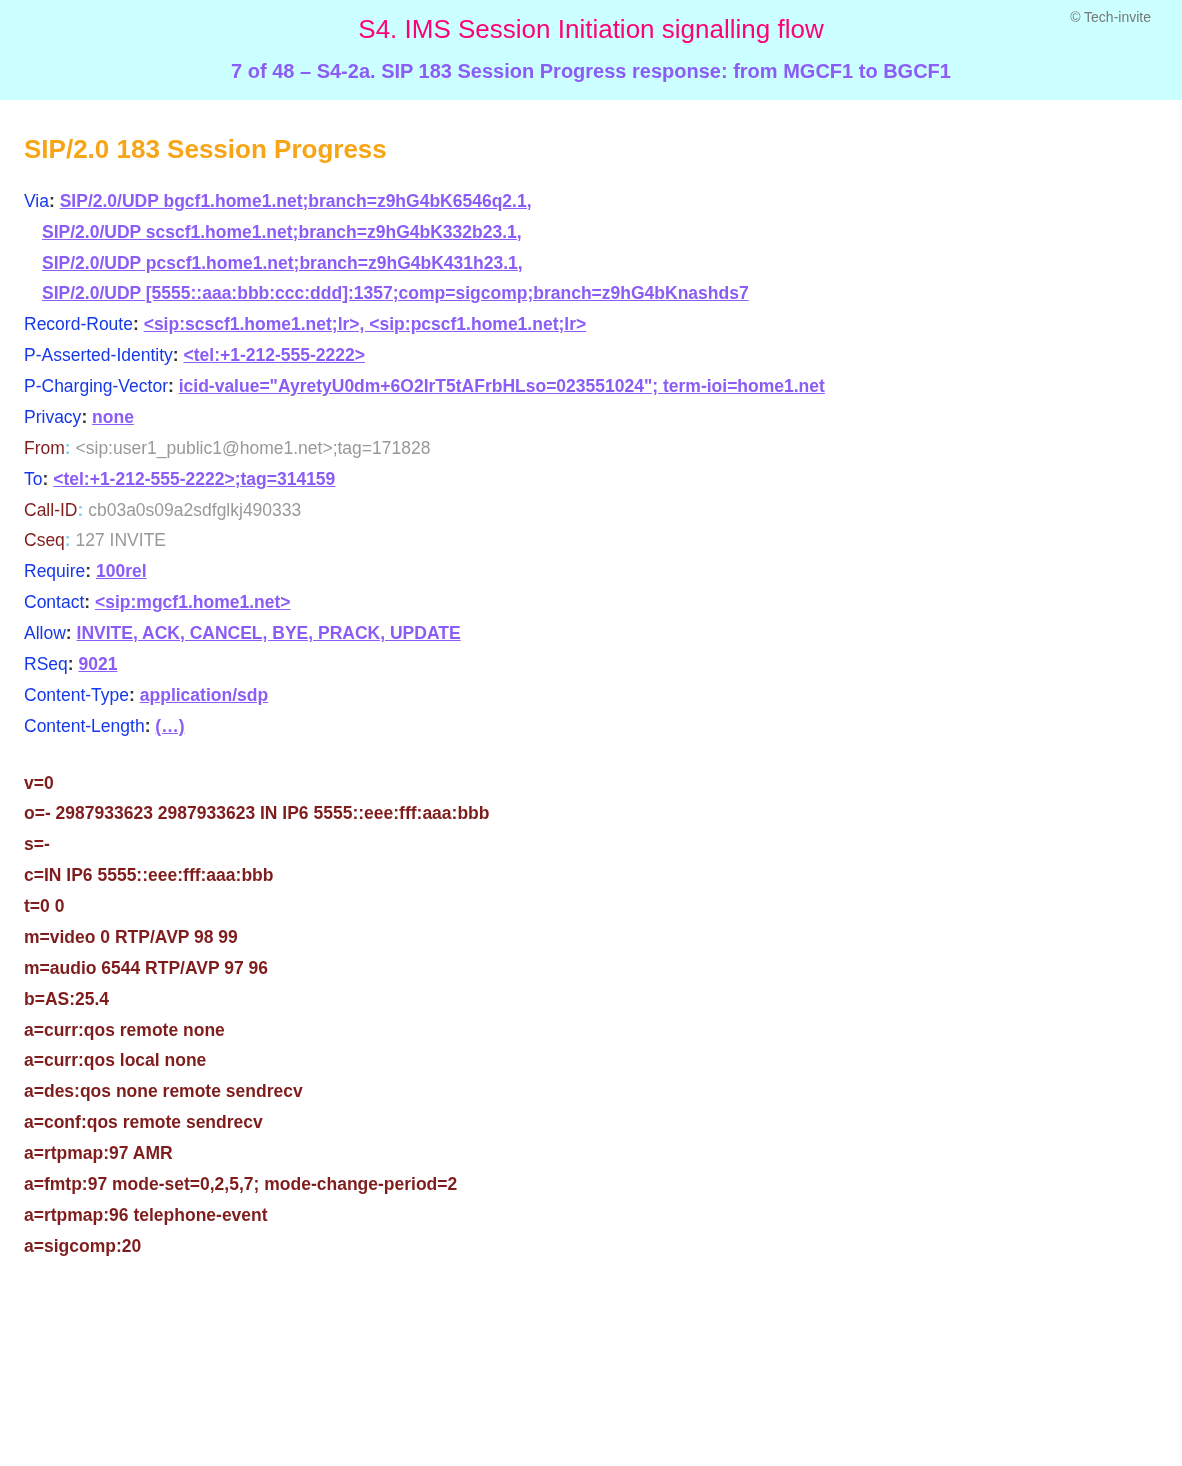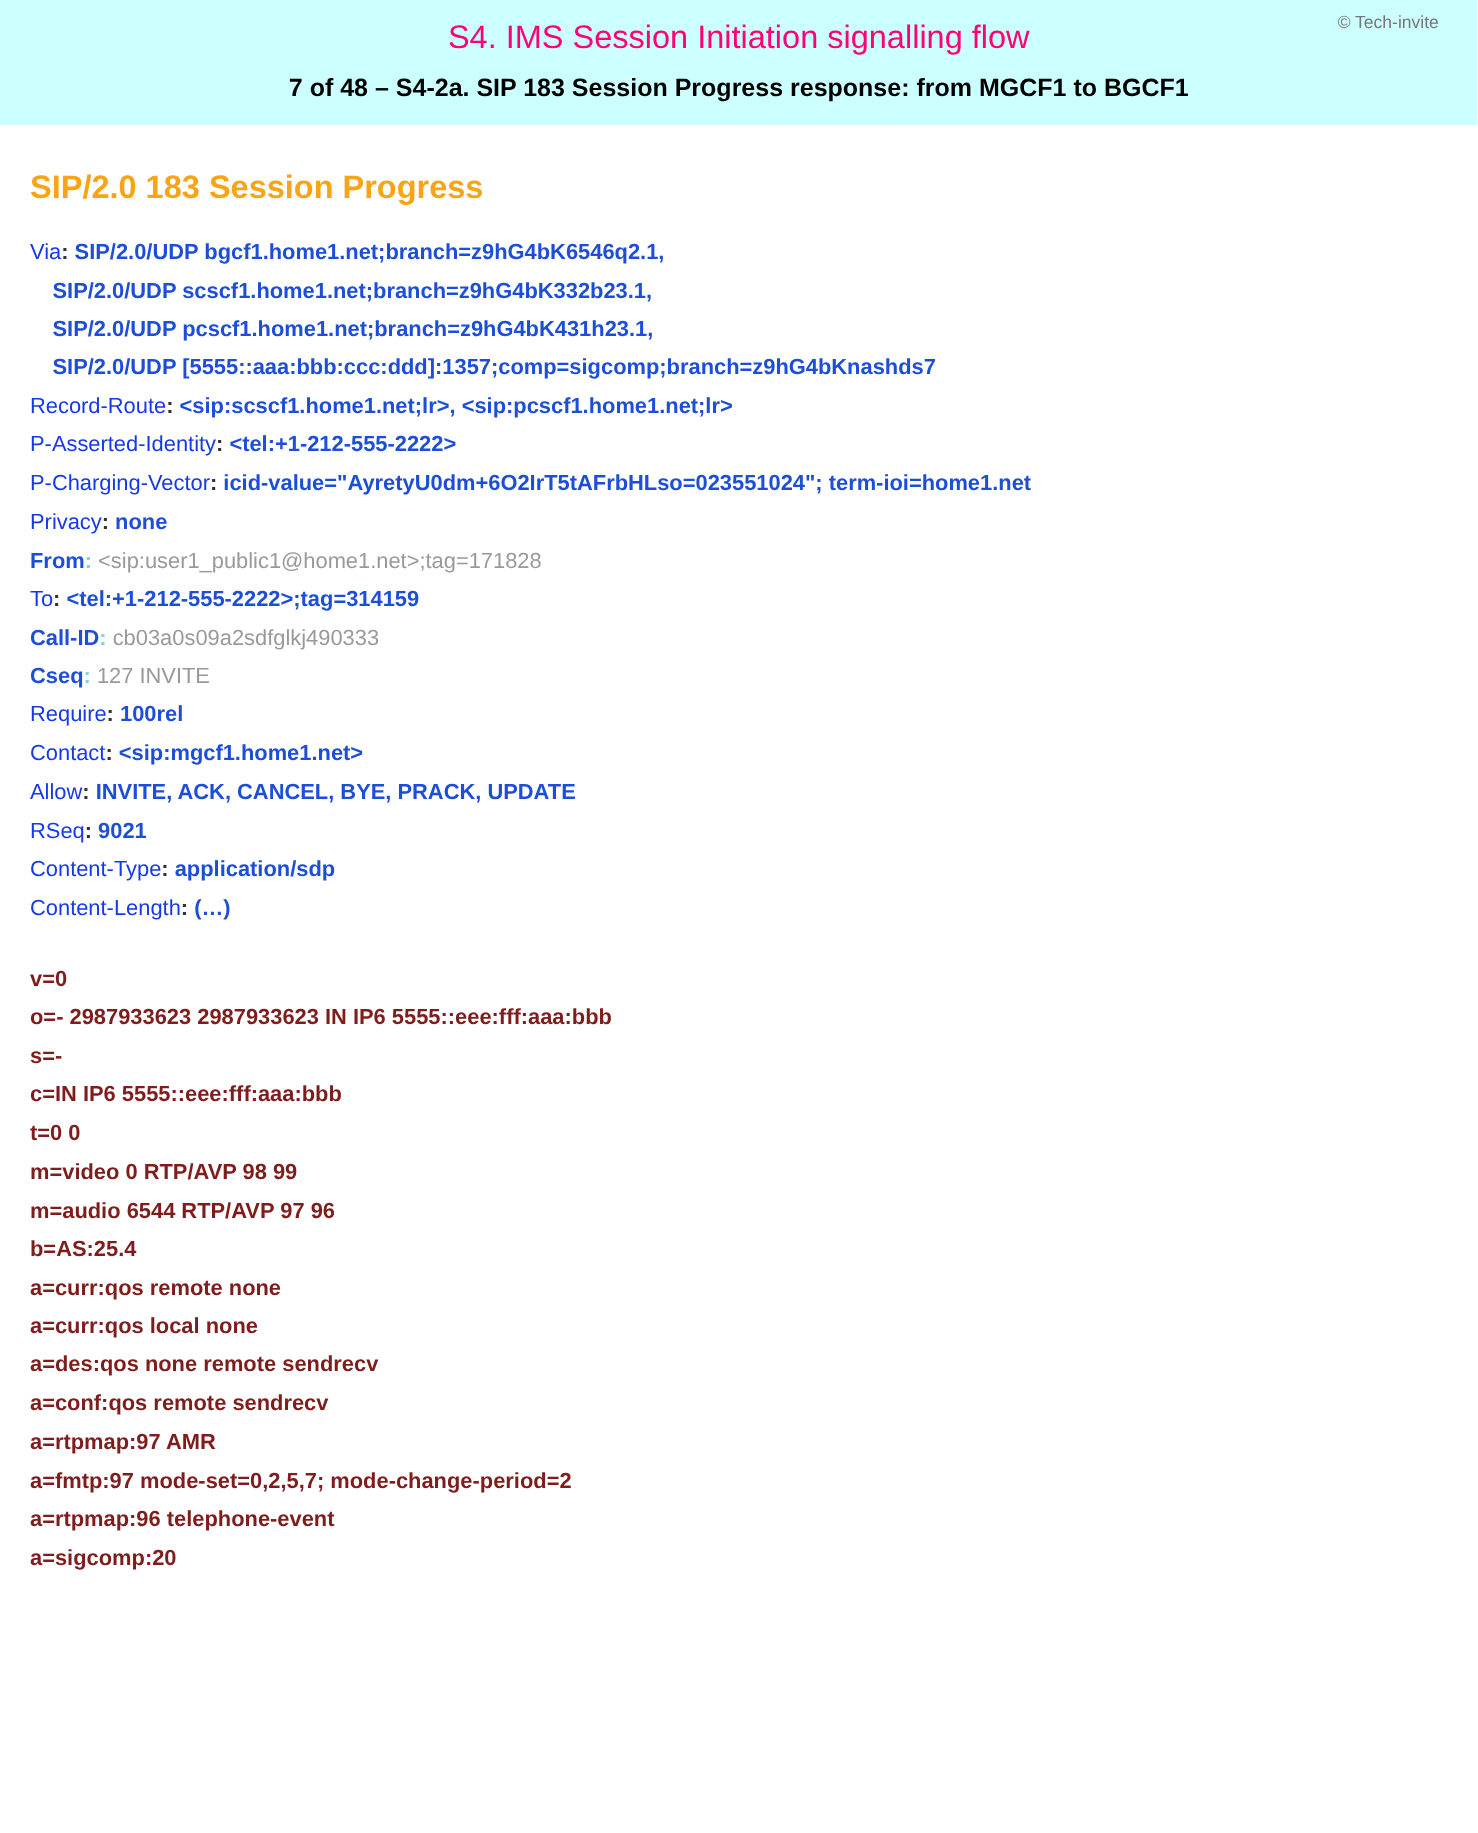--- a/index.html
+++ b/index.html
@@ -25,37 +25,37 @@
     font-size: 14px;
     color: #777;
   }
   .banner-title {
     color: #ff0077;
     font-size: 26px;
     font-weight: 500;
     margin-bottom: 4px;
   }
   .banner-subtitle {
-    color: #000000;
+    color: #8b5cf6;
     font-size: 20px;
     font-weight: 600;
   }
   .content {
     padding: 28px 24px 40px;
   }
   .request-line {
     color: #f7a516;
     font-size: 26px;
     font-weight: 700;
     margin-bottom: 16px;
   }
   .hdr-line { margin-bottom: 2px; }
   .hdr-name { color: #1538e9; font-weight: 400; }
-  .hdr-name-light { color: #1d4ed8; font-weight: 700; }
-  .hdr-value { color: #1d4ed8; font-weight: 600; }
+  .hdr-name-light { color: #7f1d1d; font-weight: 400; }
+  .hdr-value { color: #8b5cf6; font-weight: 600; text-decoration: underline; }
   .hdr-value-light { color: #999; font-weight: 500; }
   .colon { color: #333; font-weight: 700; }
   .colon-light { color: #87ceeb; font-weight: 700; }
   .indent { padding-left: 18px; }
   .sdp-block { margin-top: 28px; }
   .sdp-line {
     color: #7f1d1d;
     font-weight: 700;
     margin-bottom: 2px;
   }

